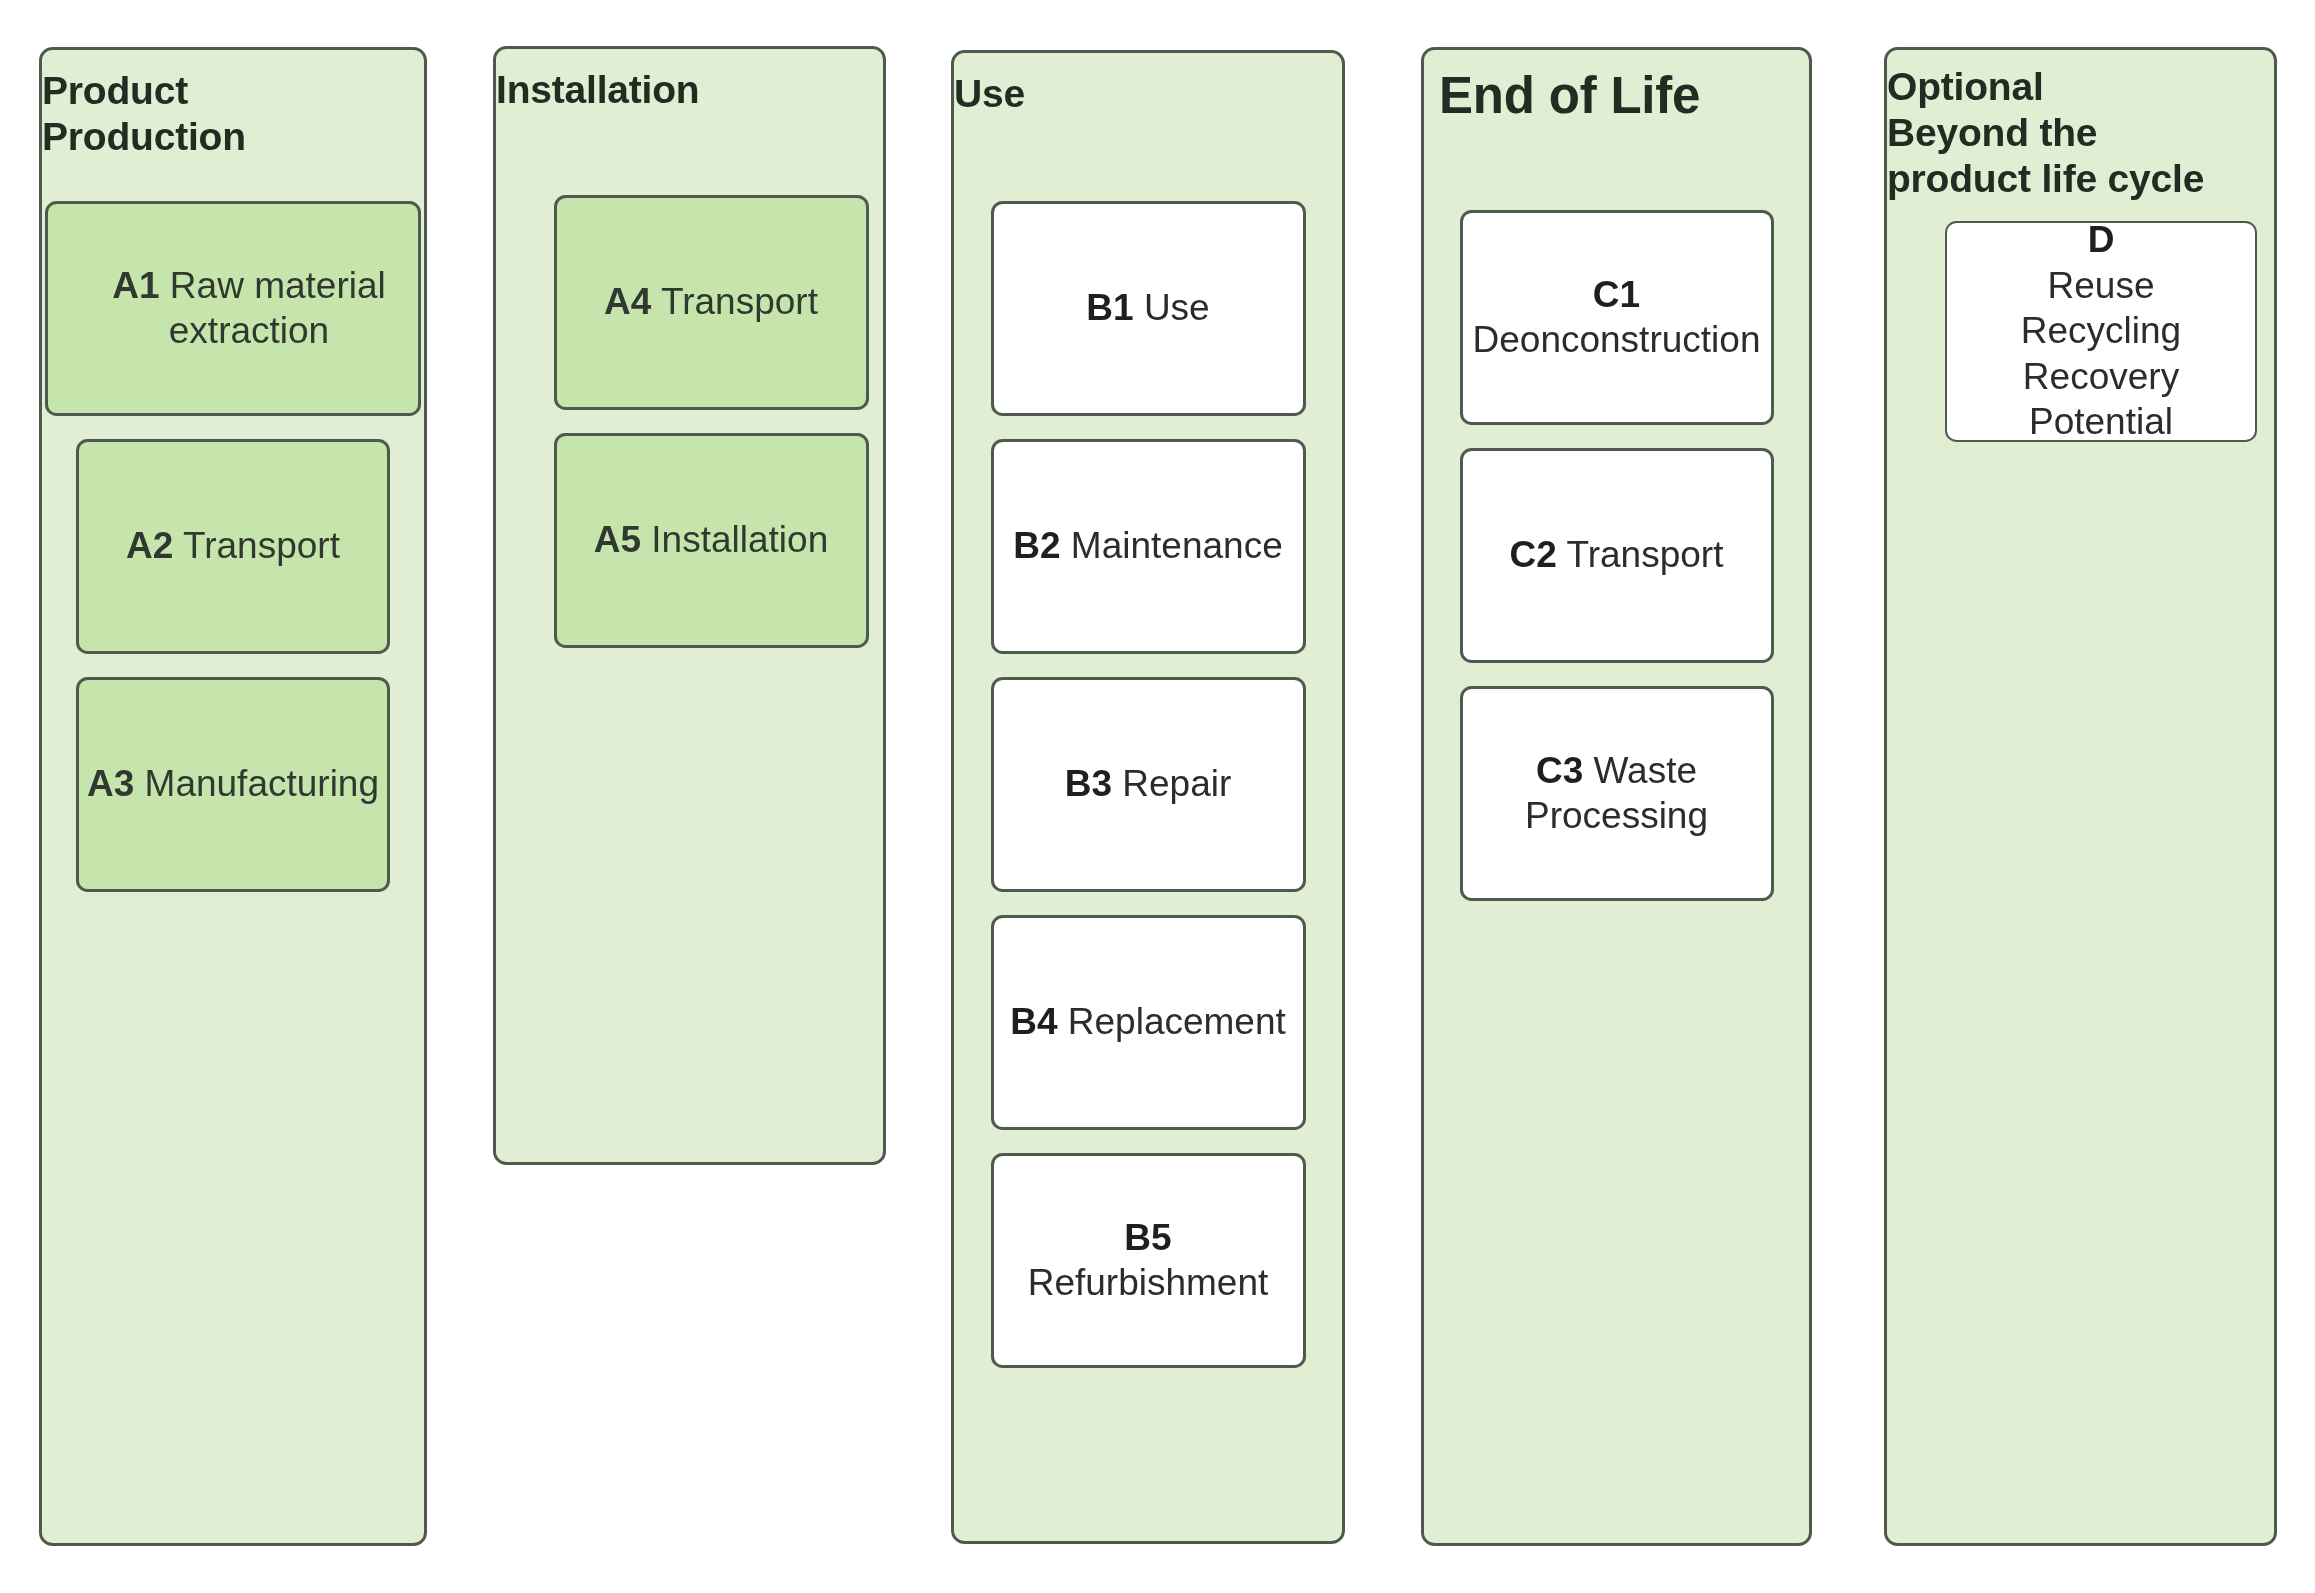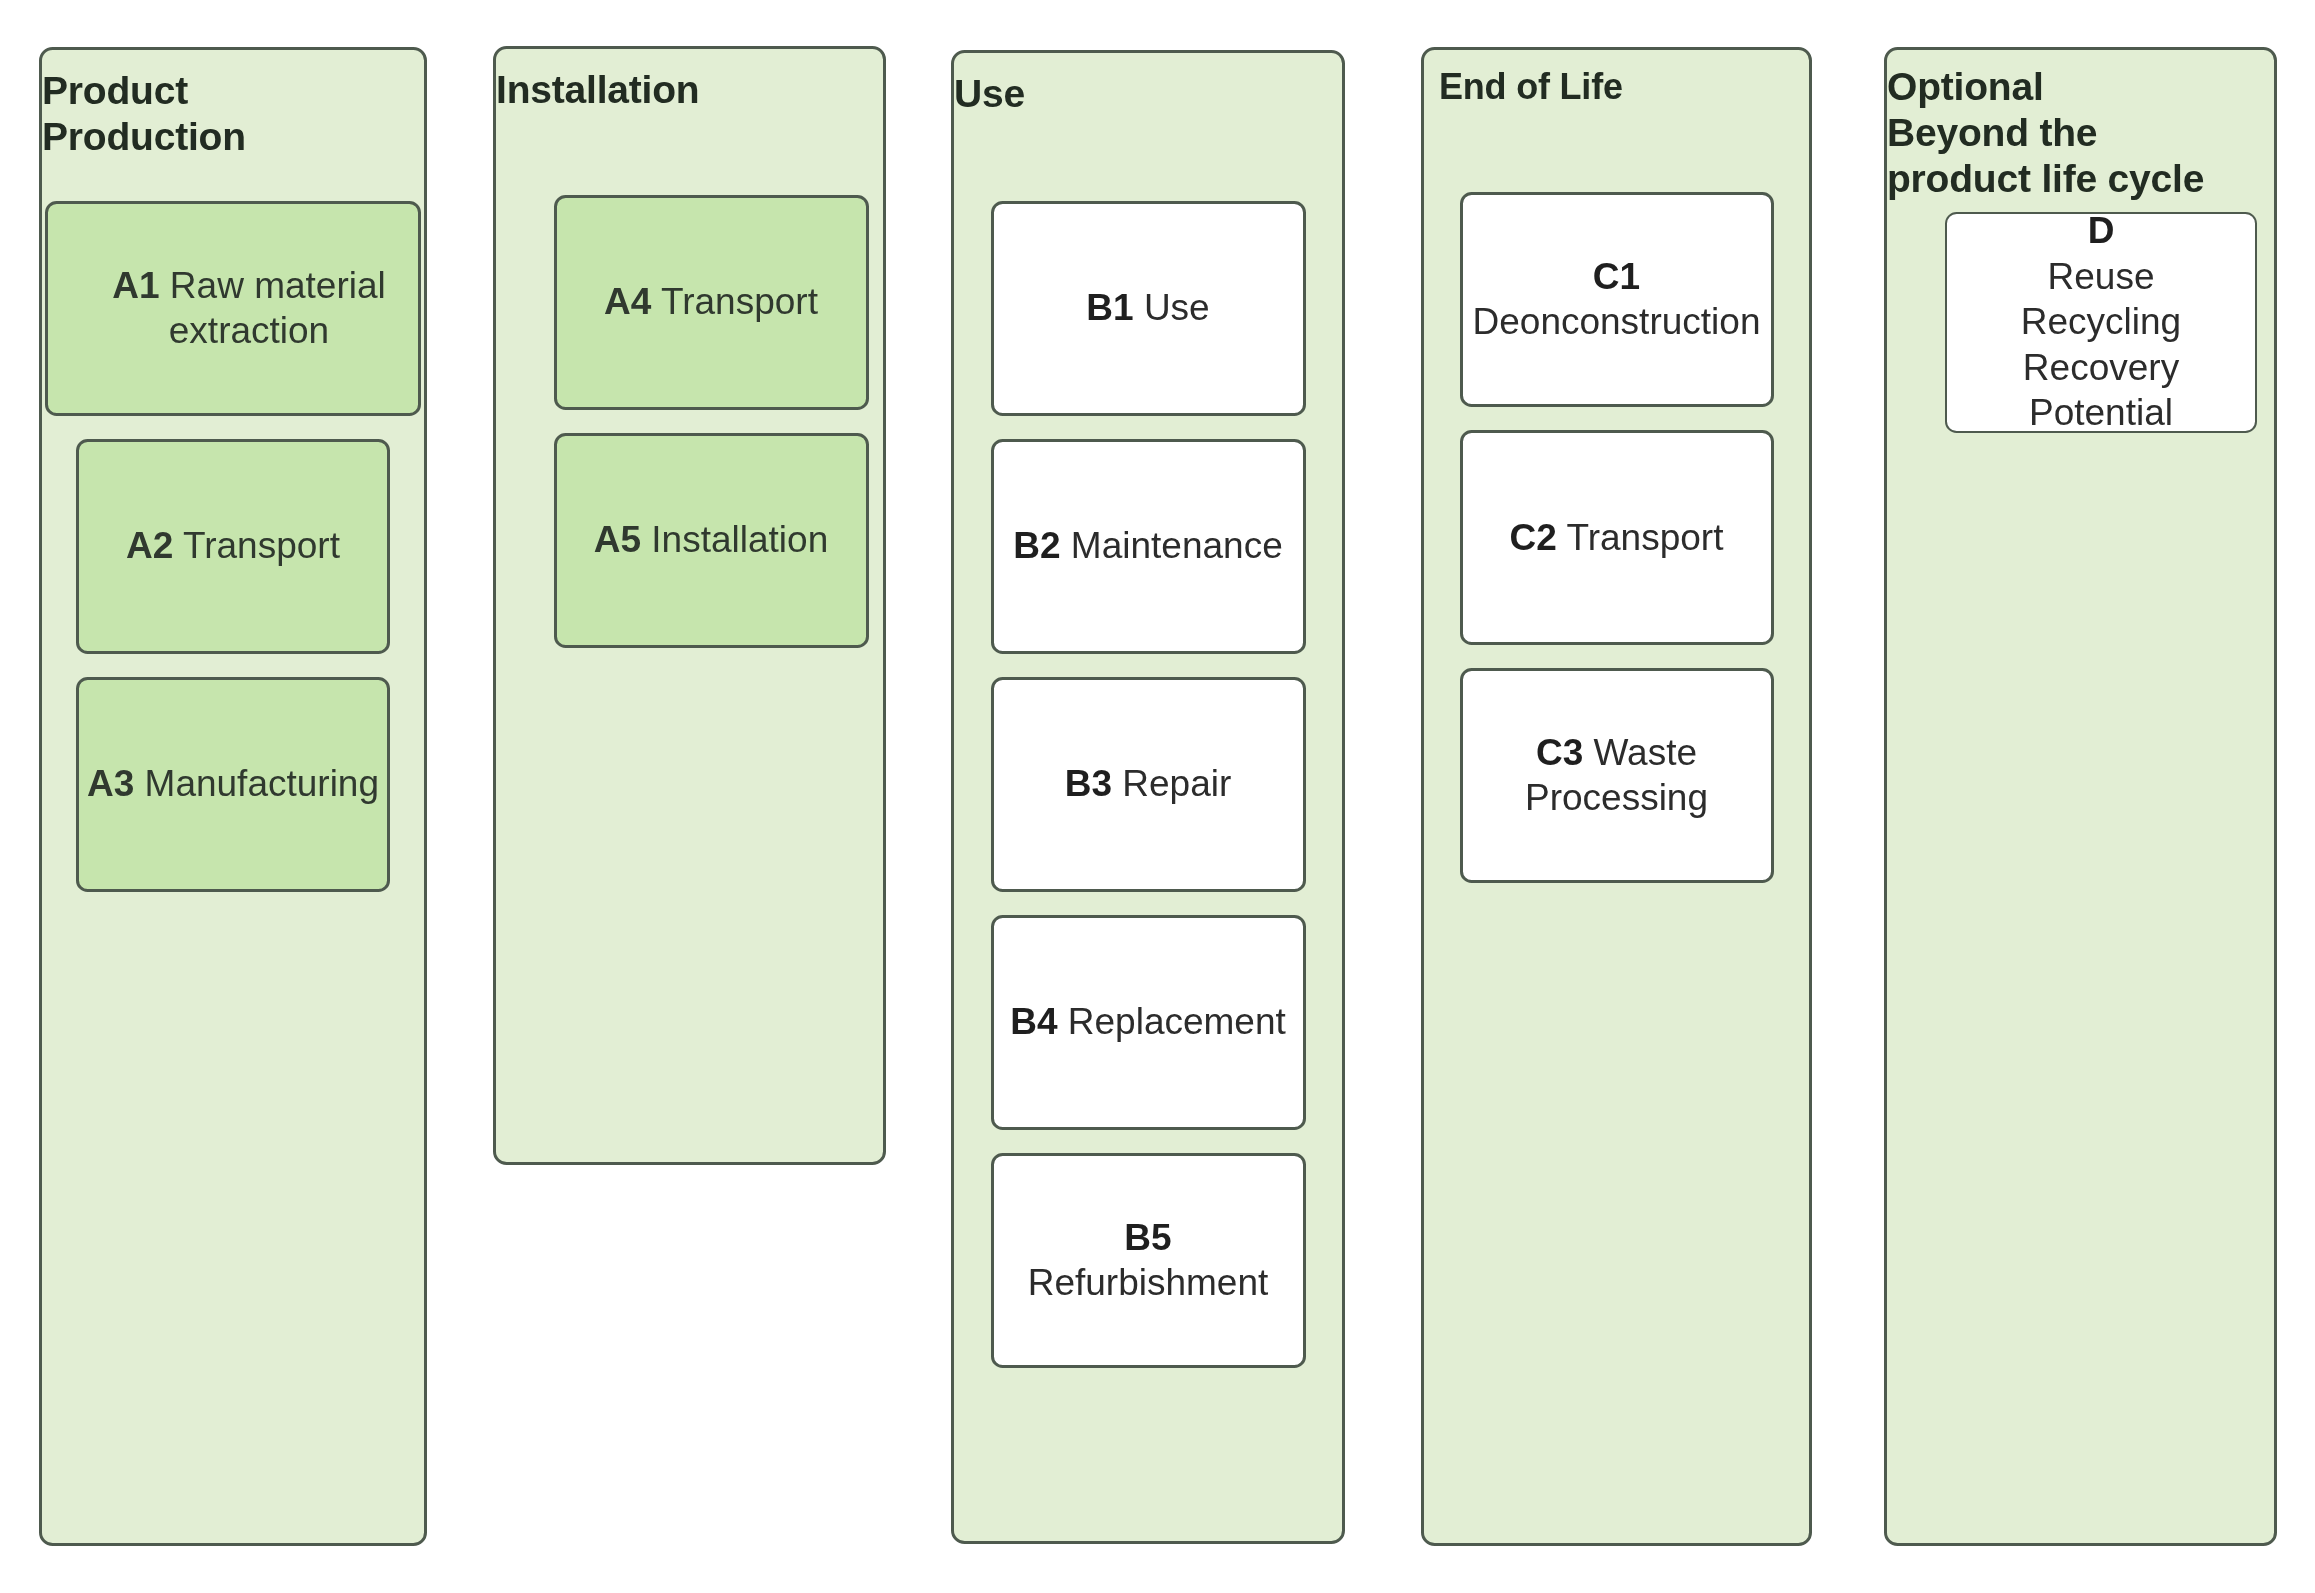--- a/index.html
+++ b/index.html
@@ -122,38 +122,38 @@
         </div>
         <div class="module plain" style="width: 315px; height: 215px; font-size: 37px; margin-top: 23px;">
           <span class="mtext"><span class="code">B4</span> <span class="label">Replacement</span></span>
         </div>
         <div class="module plain" style="width: 315px; height: 215px; font-size: 37px; margin-top: 23px;">
           <span class="mtext"><span class="code">B5</span> <span class="label">Refurbishment</span></span>
         </div>
       </div>
     </div>
     <div class="stage-col" style="left: 1421px; top: 47px; width: 391px; height: 1499px;">
-      <div class="stage-title" style="margin-top: 15.5px; font-size: 36px; margin-left: 30px;">End of Life</div>
+      <div class="stage-title" style="margin-top: 15.5px; font-size: 51px; margin-left: 30px;">End of Life</div>
       <div class="modules" style="margin-top: 84px;">
         <div class="module plain" style="width: 314px; height: 215px; font-size: 37px;">
           <span class="mtext"><span class="code">C1</span> <span class="label">Deonconstruction</span></span>
         </div>
         <div class="module plain" style="width: 314px; height: 215px; font-size: 37px; margin-top: 23px;">
           <span class="mtext"><span class="code">C2</span> <span class="label">Transport</span></span>
         </div>
         <div class="module plain" style="width: 314px; height: 215px; font-size: 37px; margin-top: 23px;">
           <span class="mtext"><span class="code">C3</span> <span class="label">Waste Processing</span></span>
         </div>
       </div>
     </div>
     <div class="stage-col" style="left: 1884px; top: 47px; width: 393px; height: 1499px;">
       <div class="stage-title" style="margin-top: 13.6px; font-size: 39px;">Optional
 Beyond the
 product life cycle</div>
-      <div class="modules" style="margin-top: 10px; padding-left: 41px;">
+      <div class="modules" style="margin-top: 19px; padding-left: 41px;">
         <div class="module plain thin" style="width: 312px; height: 221px; font-size: 37px;">
           <span class="mtext"><span class="code">D</span>
 <span class="label">Reuse
 Recycling
 Recovery
 Potential</span></span>
         </div>
       </div>
     </div>
   </div>

